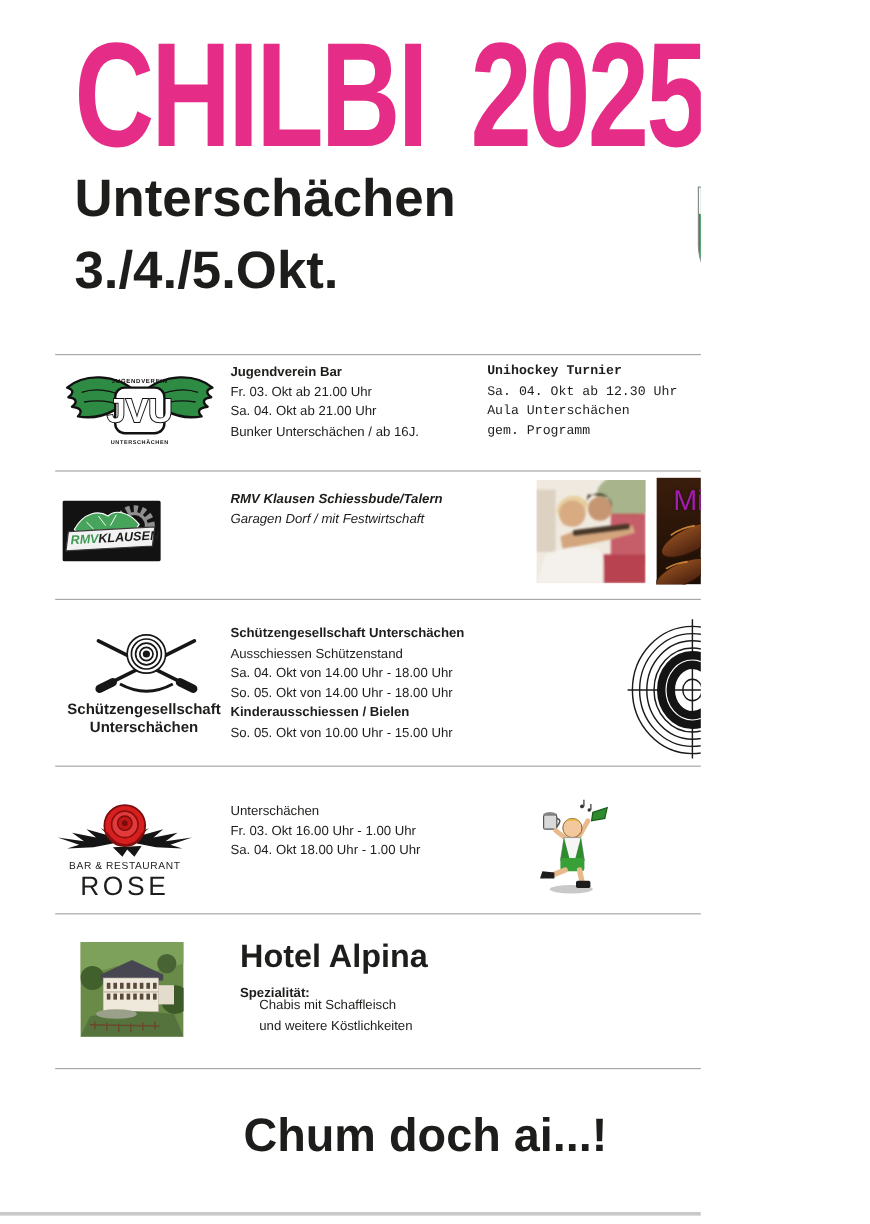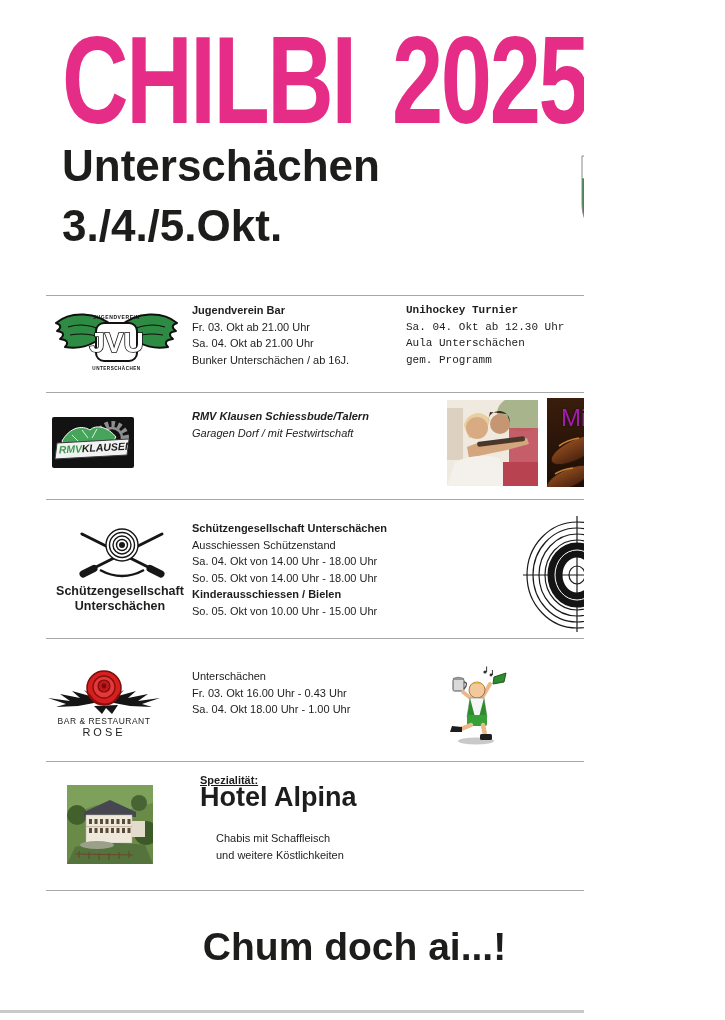--- a/index.html
+++ b/index.html
@@ -244,26 +244,26 @@
       </g>
       <circle cx="58" cy="20" r="17" fill="#d81f1f" stroke="#7a0c0c" stroke-width="1.5"></circle>
       <circle cx="58" cy="19" r="11" fill="#e23a3a" stroke="#8a0f0f" stroke-width="1.4"></circle>
       <circle cx="58" cy="18" r="6" fill="#c01818" stroke="#7a0c0c" stroke-width="1.2"></circle>
       <circle cx="58" cy="18" r="2.4" fill="#7a0c0c"></circle>
       <path d="M43,26 Q50,38 62,36 M73,26 Q68,36 60,36" stroke="#8a0f0f" stroke-width="1.6" fill="none"></path>
     </svg>
   </div>
   <div class="abs caption" style="left:40px;top:716px;width:128px;">
     <div style="font-size:8.5px;font-weight:normal;letter-spacing:0.5px;">BAR &amp; RESTAURANT</div>
-    <div style="font-size:11px;font-weight:normal;letter-spacing:3px;">ROSE</div>
+    <div style="font-size:22px;font-weight:normal;letter-spacing:3px;">ROSE</div>
   </div>
 
   <div class="abs body-txt" style="left:192px;top:668px;">
     <div class="nowrap">Unterschächen</div>
-    <div class="nowrap">Fr. 03. Okt 16.00 Uhr - 0.43 Uhr</div>
+    <div class="nowrap">Fr. 03. Okt 16.00 Uhr - 1.00 Uhr</div>
     <div class="nowrap">Sa. 04. Okt 18.00 Uhr - 1.00 Uhr</div>
   </div>
 
   <div class="abs" style="left:446px;top:664px;width:62px;height:82px;">
     <svg viewBox="0 0 62 82" width="62" height="82">
       <ellipse cx="30" cy="77" rx="18" ry="3.5" fill="#c9c9c9"></ellipse>
       <circle cx="39" cy="8" r="1.6" fill="#333"></circle>
         <line x1="40.6" y1="8" x2="40.6" y2="2.5" stroke="#333" stroke-width="1"></line>
       <circle cx="45" cy="11" r="1.4" fill="#333"></circle>
         <line x1="46.4" y1="11" x2="46.4" y2="6" stroke="#333" stroke-width="1"></line>
@@ -323,21 +323,21 @@
           <line x1="32" y1="68" x2="32" y2="75"></line>
           <line x1="42" y1="68" x2="42" y2="75"></line>
           <line x1="52" y1="67" x2="52" y2="74"></line>
           <line x1="62" y1="66" x2="62" y2="73"></line>
         <line x1="8" y1="69" x2="66" y2="70"></line>
       </g>
     </svg>
   </div>
 
   <div class="abs hotel-title nowrap" style="left:200px;top:784px;">Hotel Alpina</div>
-  <div class="abs body-txt hd nowrap" style="left:200px;top:772px;font-weight:bold;text-decoration:underline;">Spezialität:</div>
+  <div class="abs body-txt hd nowrap" style="left:200px;top:820px;font-weight:bold;">Spezialität:</div>
   <div class="abs body-txt" style="left:216px;top:830px;">
     <div class="nowrap">Chabis mit Schaffleisch</div>
     <div class="nowrap">und weitere Köstlichkeiten</div>
   </div>
 
   <div class="abs footer-txt nowrap" style="left:0;top:925px;">Chum doch ai...!</div>
 
   <div class="page-bottom-line"></div>
 </div>
 

